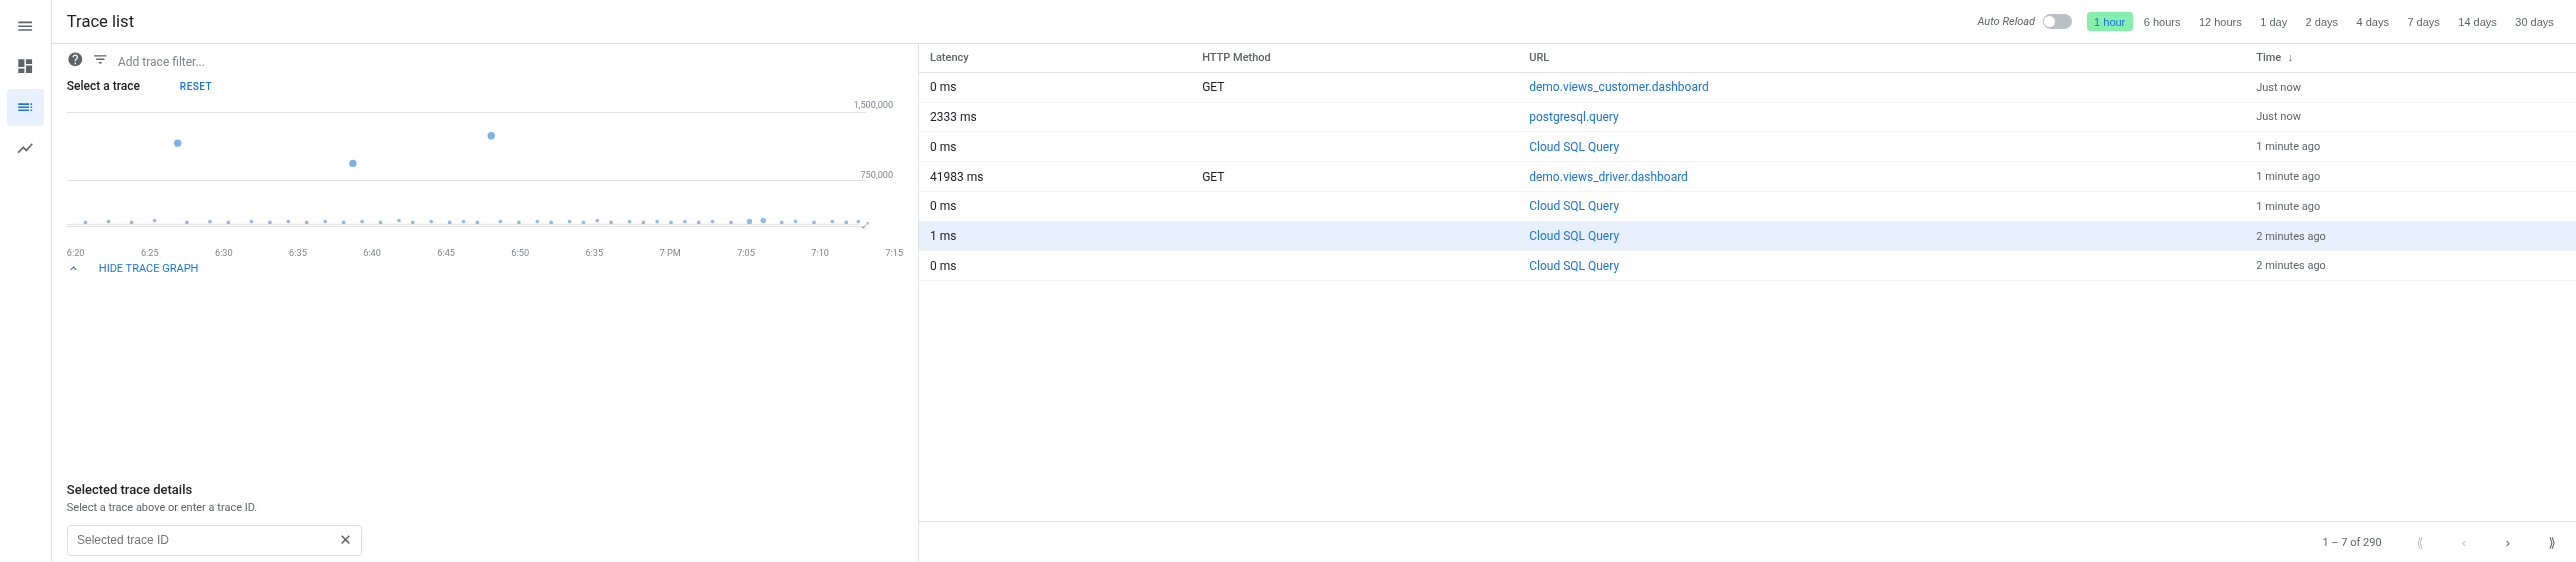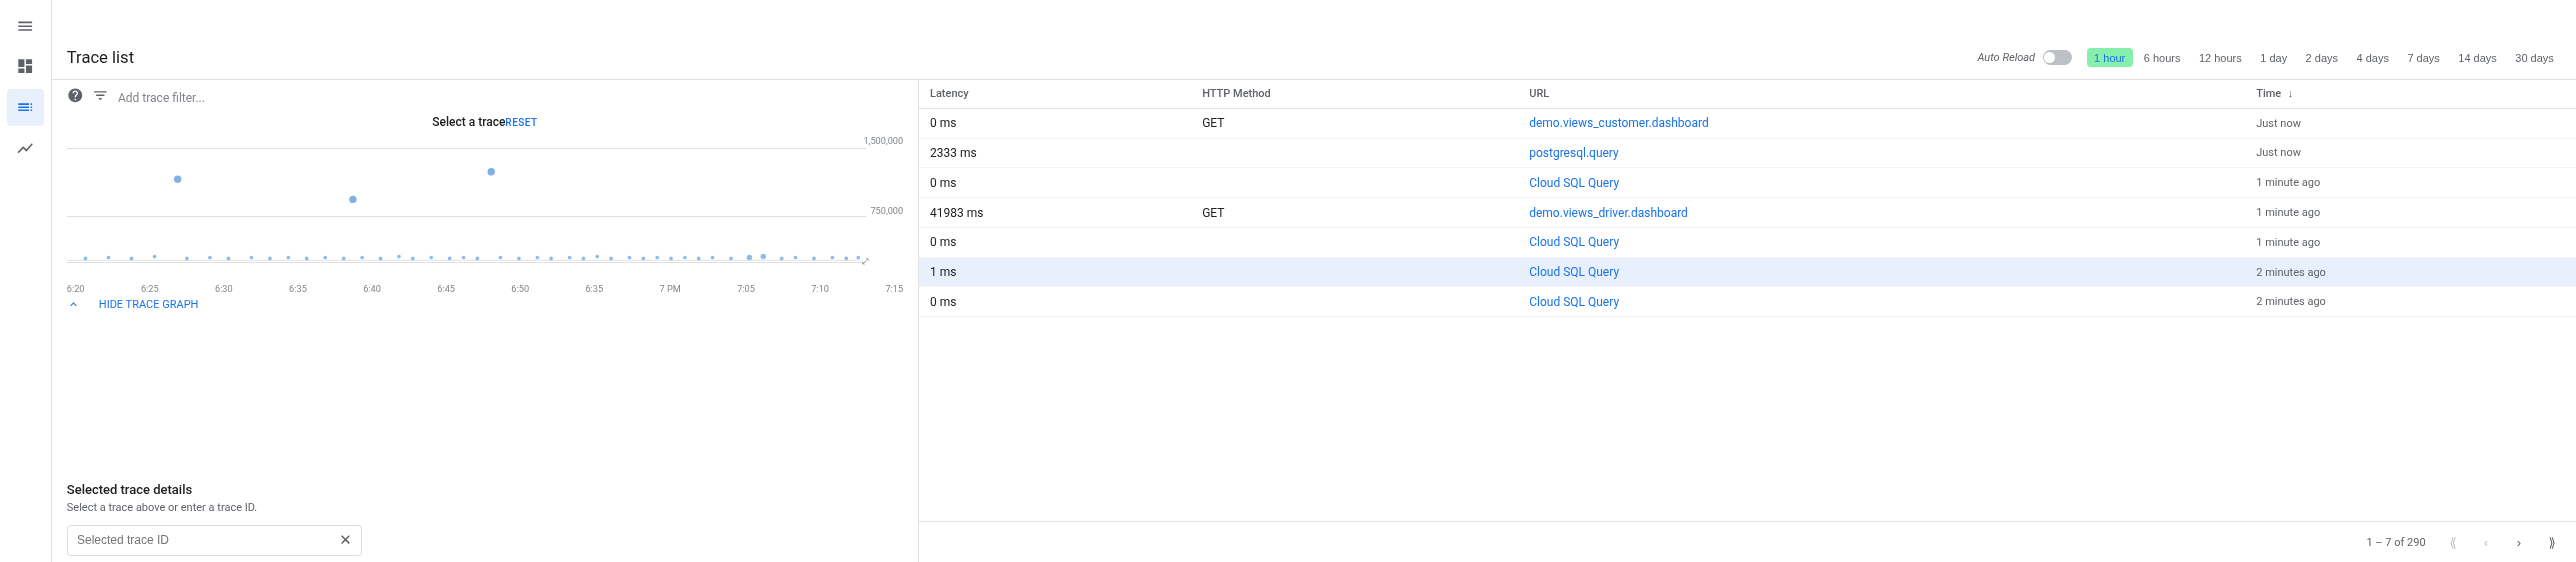--- a/index.html
+++ b/index.html
@@ -28,21 +28,20 @@
       color: #5f6368;
     }
     .sidebar-icon.active { background: #e8f0fe; color: #1a73e8; }
 
     
     .main {
       flex: 1;
       display: flex;
       flex-direction: column;
       overflow: hidden;
-      margin-top: 36px;
     }
 
     
     .header {
       height: 44px;
       display: flex;
       align-items: center;
       padding: 0 14.8px;
       border-bottom: 0.9px solid #e0e0e0;
       justify-content: space-between;
@@ -133,23 +132,24 @@
       color: #80868b;
       cursor: pointer;
     }
 
     
     .graph-section {
       flex: 1;
     }
     .graph-header {
       display: flex;
-      justify-content: center;
+      justify-content: flex-start;
       align-items: center;
       margin-bottom: 3.7px;
+      gap: 40px;
     }
     .graph-title {
       font-size: 12px;
       font-weight: 500;
       color: #202124;
     }
     .reset-btn {
       font-size: 10px;
       font-weight: 500;
       color: #1a73e8;
@@ -158,21 +158,21 @@
     }
 
     .graph-container {
       position: relative;
       height: 148px;
       background: #fff;
       border: none;
     }
     .graph-y-label {
       position: absolute;
-      right: 0;
+      right: 10px;
       font-size: 9.2px;
       color: #80868b;
     }
     .graph-y-top { top: 1.8px; }
     .graph-y-mid { top: 72px; }
     .graph-line-top {
       position: absolute;
       top: 14.8px;
       left: 0;
       right: 37px;
@@ -312,21 +312,21 @@
       margin-left: 3.7px;
       color: #5f6368;
     }
 
     
     .pagination {
       display: flex;
       align-items: center;
       justify-content: flex-end;
       padding: 7.4px 11px;
-      gap: 7px;
+      gap: 18px;
       border-top: 0.9px solid #e0e0e0;
       font-size: 11px;
       color: #5f6368;
     }
     .pagination-info {
       margin-right: 7.4px;
     }
     .page-btn {
       width: 26px;
       height: 26px;

